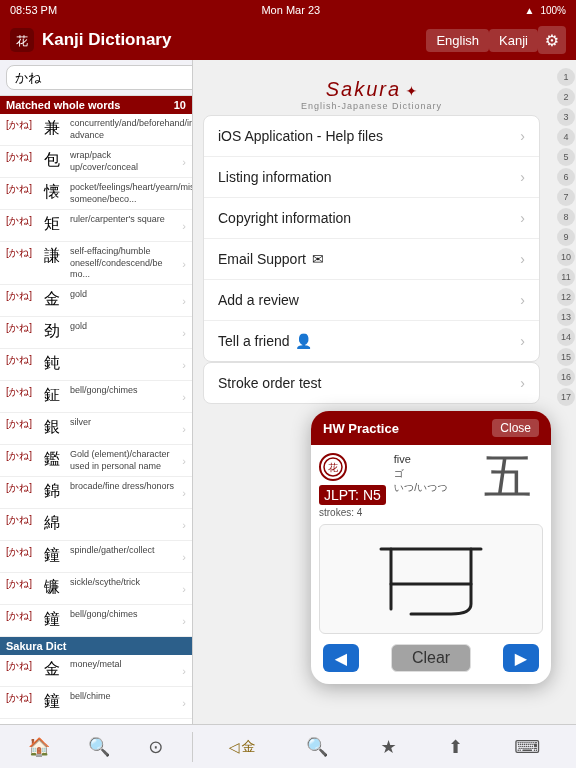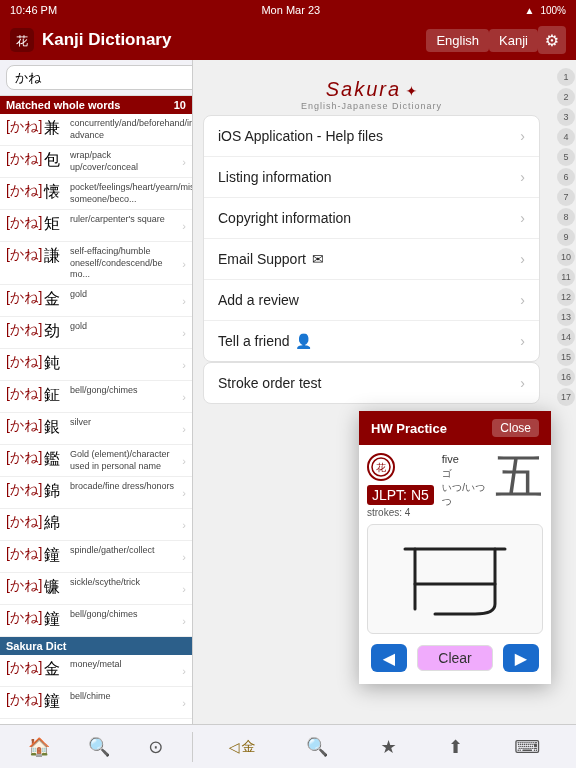--- a/index.html
+++ b/index.html
@@ -131,21 +131,21 @@
     .list-item {
       display: flex;
       align-items: flex-start;
       padding: 4px 6px 3px 6px;
       border-bottom: 1px solid #eee;
       cursor: pointer;
       min-height: 32px;
     }
     .list-item-kana {
       color: #8B0000;
-      font-size: 14px;
+      font-size: 10px;
       min-width: 38px;
       flex-shrink: 0;
     }
     .list-item-kanji {
       font-size: 16px;
       font-weight: 500;
       min-width: 22px;
       flex-shrink: 0;
       margin-right: 4px;
     }
@@ -273,23 +273,23 @@
     .stroke-label {
       font-size: 14px;
       color: #222;
     }
 
     
     .hw-popup {
       position: absolute;
       bottom: 40px;
       right: 25px;
-      width: 192px;
+      width: 240px;
       background: white;
-      border-radius: 0;
+      border-radius: 18px;
       overflow: hidden;
       box-shadow: 0 4px 20px rgba(0,0,0,0.3);
       z-index: 20;
     }
     .hw-header {
       background: #8B0000;
       color: white;
       display: flex;
       align-items: center;
       justify-content: space-between;
@@ -384,25 +384,25 @@
       border-radius: 6px;
       width: 36px;
       height: 28px;
       font-size: 16px;
       cursor: pointer;
       display: flex;
       align-items: center;
       justify-content: center;
     }
     .hw-clear-btn {
-      background: #f0abfc;
+      background: #a3a3a3;
       border: 1px solid #ddd;
       border-radius: 6px;
       padding: 4px 20px;
-      font-size: 14px;
+      font-size: 16px;
       color: #333;
       cursor: pointer;
     }
 
     
     .bottom-toolbar {
       background: #f2f2f7;
       border-top: 1px solid #ccc;
       height: 44px;
       display: flex;
@@ -440,21 +440,21 @@
       padding: 4px;
       display: flex;
       align-items: center;
       gap: 2px;
     }
   </style>
 </head>
 <body>
 
 <div class="status-bar">
-  <span>10:46 PM</span>
+  <span>08:53 PM</span>
   <span>Mon Mar 23</span>
   <div class="status-bar-right">
     <span>▲</span>
     <span>100%</span>
   </div>
 </div>
 
 <div class="title-bar">
   <div class="title-bar-icon">
     <svg width="24" height="24" viewBox="0 0 24 24">

